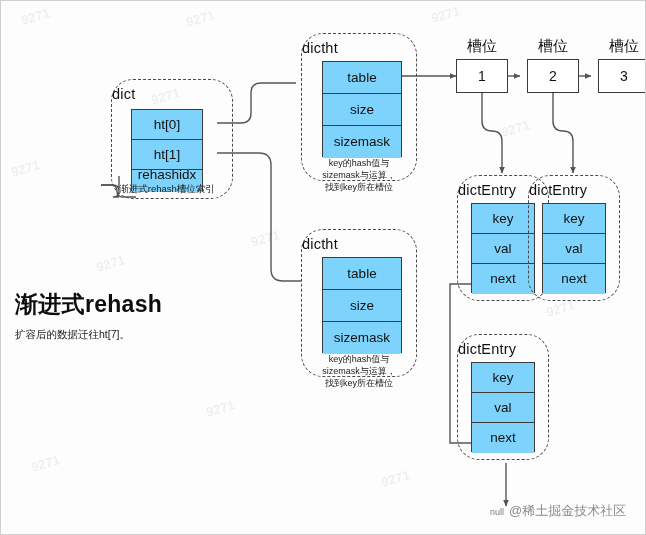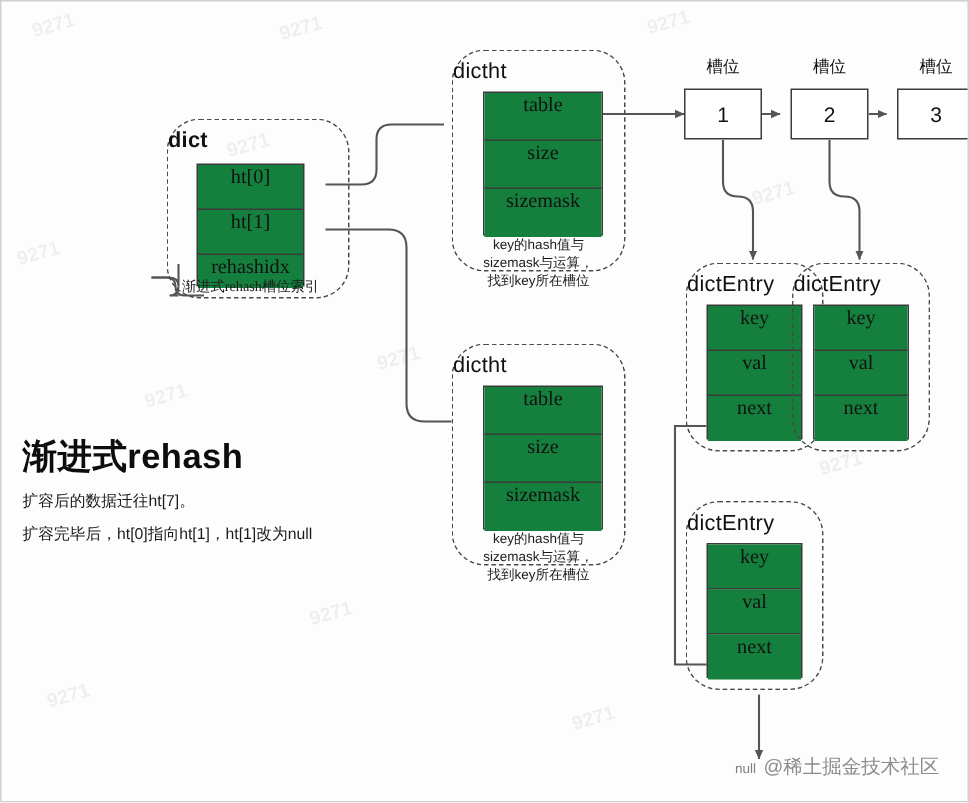--- a/index.html
+++ b/index.html
@@ -46,47 +46,46 @@
     border: 1.3px solid #3b3b3b;
     box-sizing: border-box;
     background: #fff;
   }
   .field {
     box-sizing: border-box;
     border-bottom: 1.3px solid #3b3b3b;
     display: flex;
     flex-direction: column;
     align-items: center;
-    justify-content: flex-start;
+    justify-content: center;
     font-size: 13.5px;
     color: #111;
-    background: #15803d;
+    background: #7dd3fc;
     text-align: center;
     line-height: 1.15;
-    font-family: Liberation Serif, serif;
   }
   .field:last-child { border-bottom: none; }
   .field .sub {
     font-size: 9.5px;
     color: #1c1c1c;
     margin-top: 1px;
     white-space: nowrap;
   }
   
   .caption {
     position: absolute;
     font-size: 9px;
     line-height: 1.32;
     text-align: center;
     color: #1a1a1a;
   }
   
   .slot-label {
     position: absolute;
-    font-size: 11px;
+    font-size: 15px;
     text-align: center;
     color: #111;
   }
   .slot-box {
     position: absolute;
     border: 1.3px solid #3b3b3b;
     box-sizing: border-box;
     background: #fff;
     display: flex;
     align-items: center;
@@ -191,21 +190,21 @@
       <path d="M552,92 L552,120 Q552,130 562,130 Q572,130 572,140 L572,172" marker-end="url(#ah)"></path>
 
       <path d="M470,283 L449,283 L449,442 L477,442" marker-end="url(#ah)"></path>
 
       <path d="M505,462 L505,505" marker-end="url(#ah)"></path>
     </g>
   </svg>
 
 
   <div class="group" style="left:110px; top:78px; width:122px; height:120px;">
-    <div class="group-title" style="top:6px;font-weight:bold;">dict</div>
+    <div class="group-title" style="top:6px;">dict</div>
   </div>
   <div class="fields" style="left:130px; top:108px; width:72px; height:82px;">
     <div class="field" style="height:30px;">
       <span>ht[0]</span>
     </div>
     <div class="field" style="height:30px;">
       <span>ht[1]</span>
     </div>
     <div class="field" style="height:22px;">
       <span>rehashidx</span>
@@ -313,16 +312,15 @@
     </div>
   </div>
 
   <div class="nulltext" style="left:489px; top:506px;">null</div>
 
   <div class="brand" style="left:508px; top:501px;">@稀土掘金技术社区</div>
 
   <div class="headline" style="left:14px; top:288px;">渐进式rehash</div>
   <div class="body-copy" style="left:14px; top:323px;">
     <div>扩容后的数据迁往ht[7]。</div>
-    <div>扩容完毕后，ht[0]指向ht[1]，ht[1]改为null</div>
   </div>
 
 </div>
 
 </body></html>

